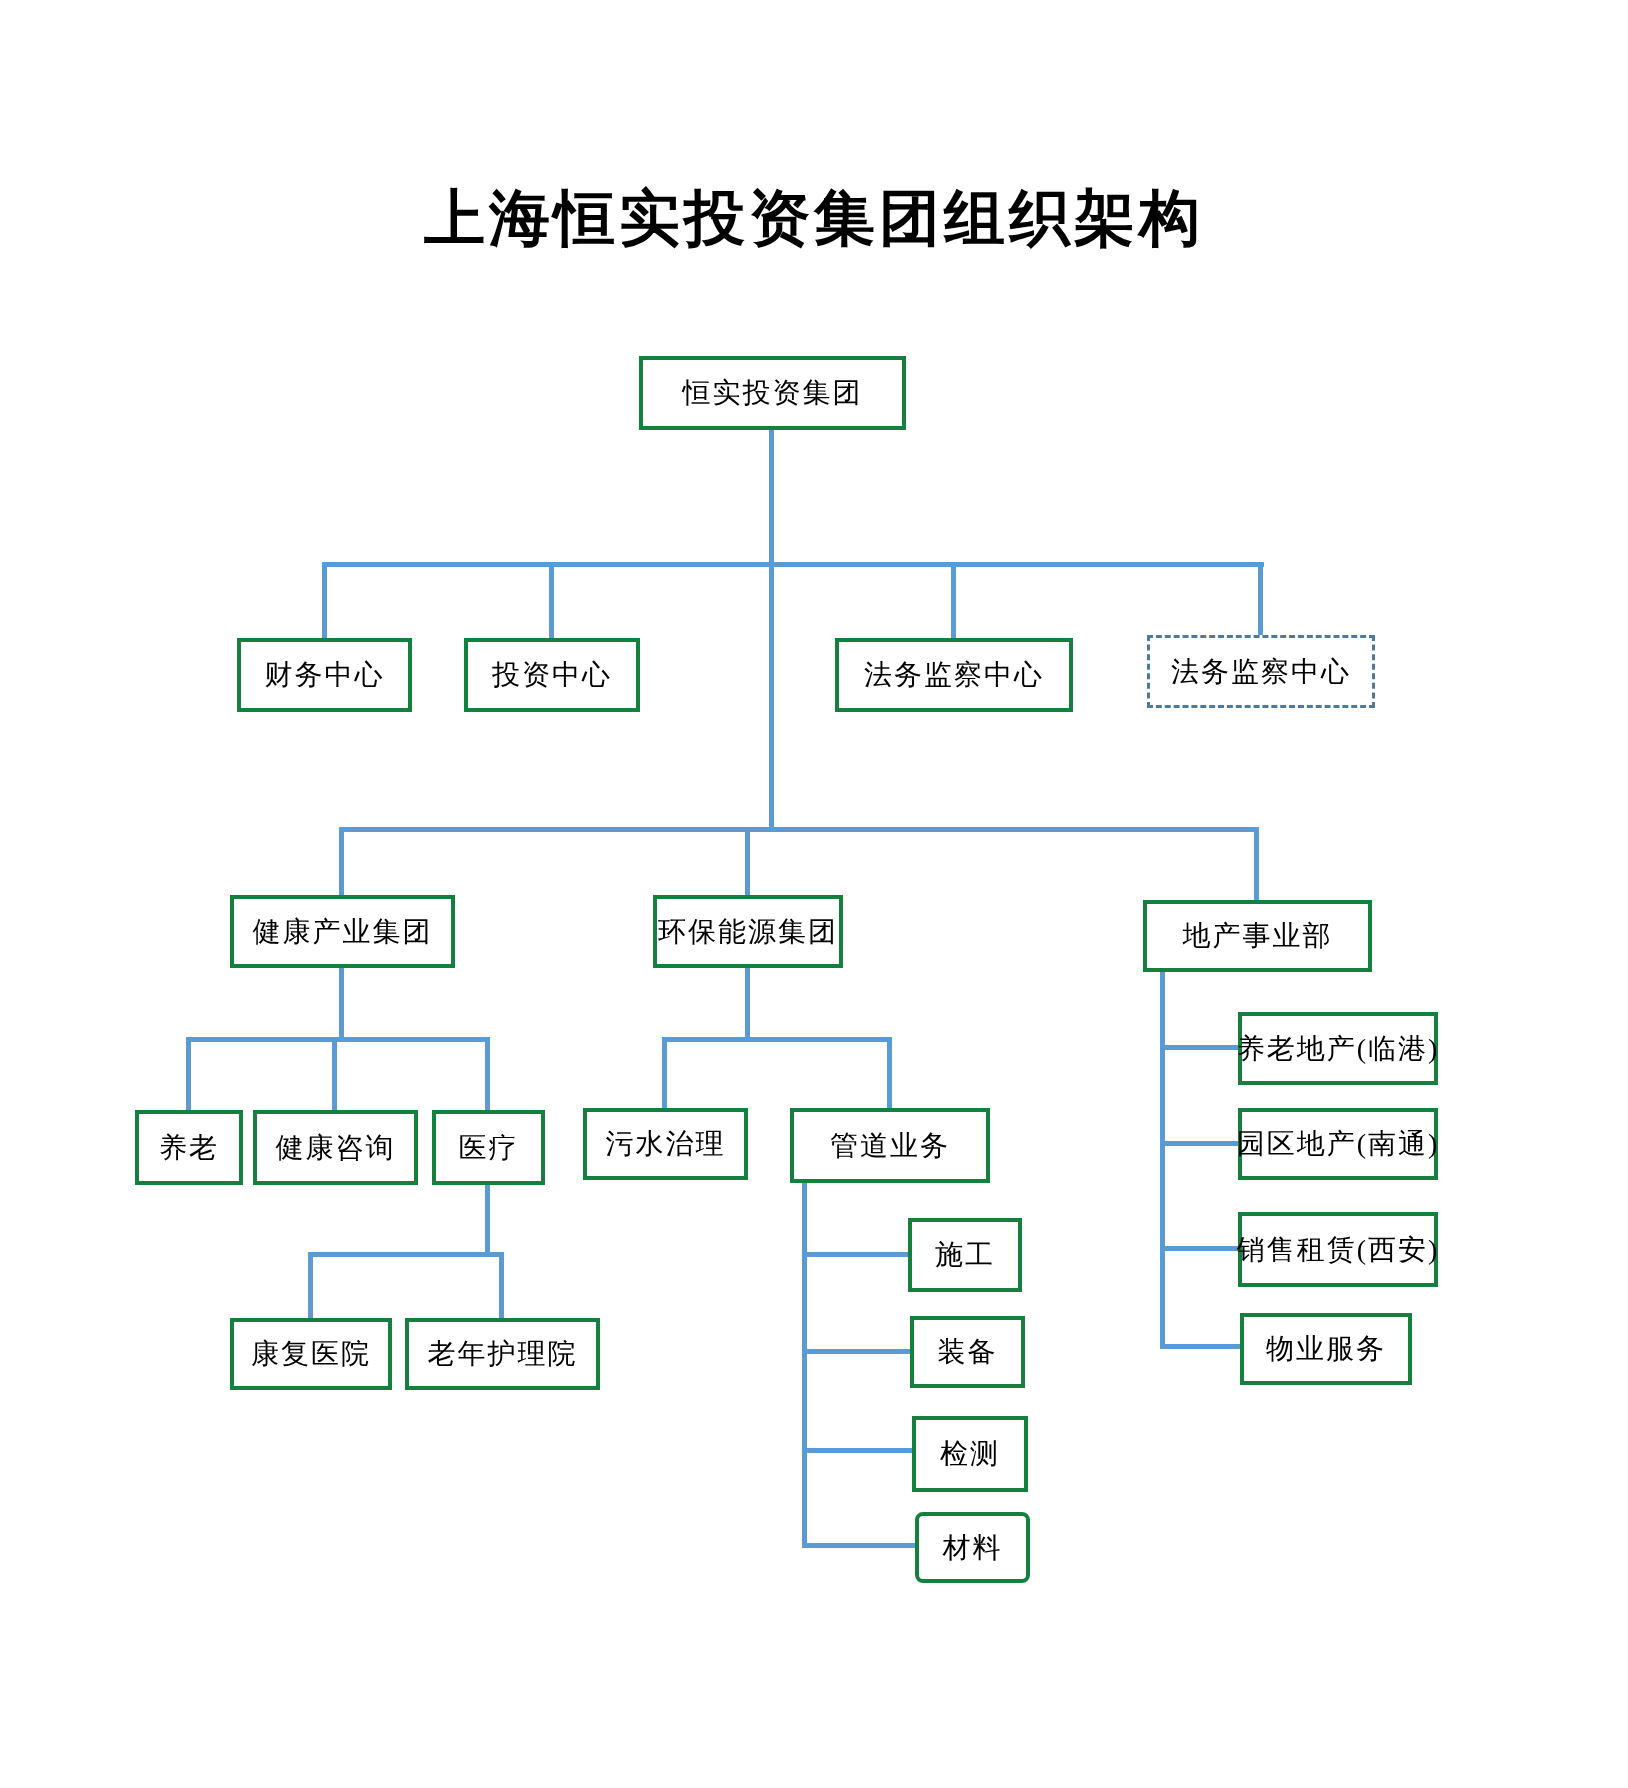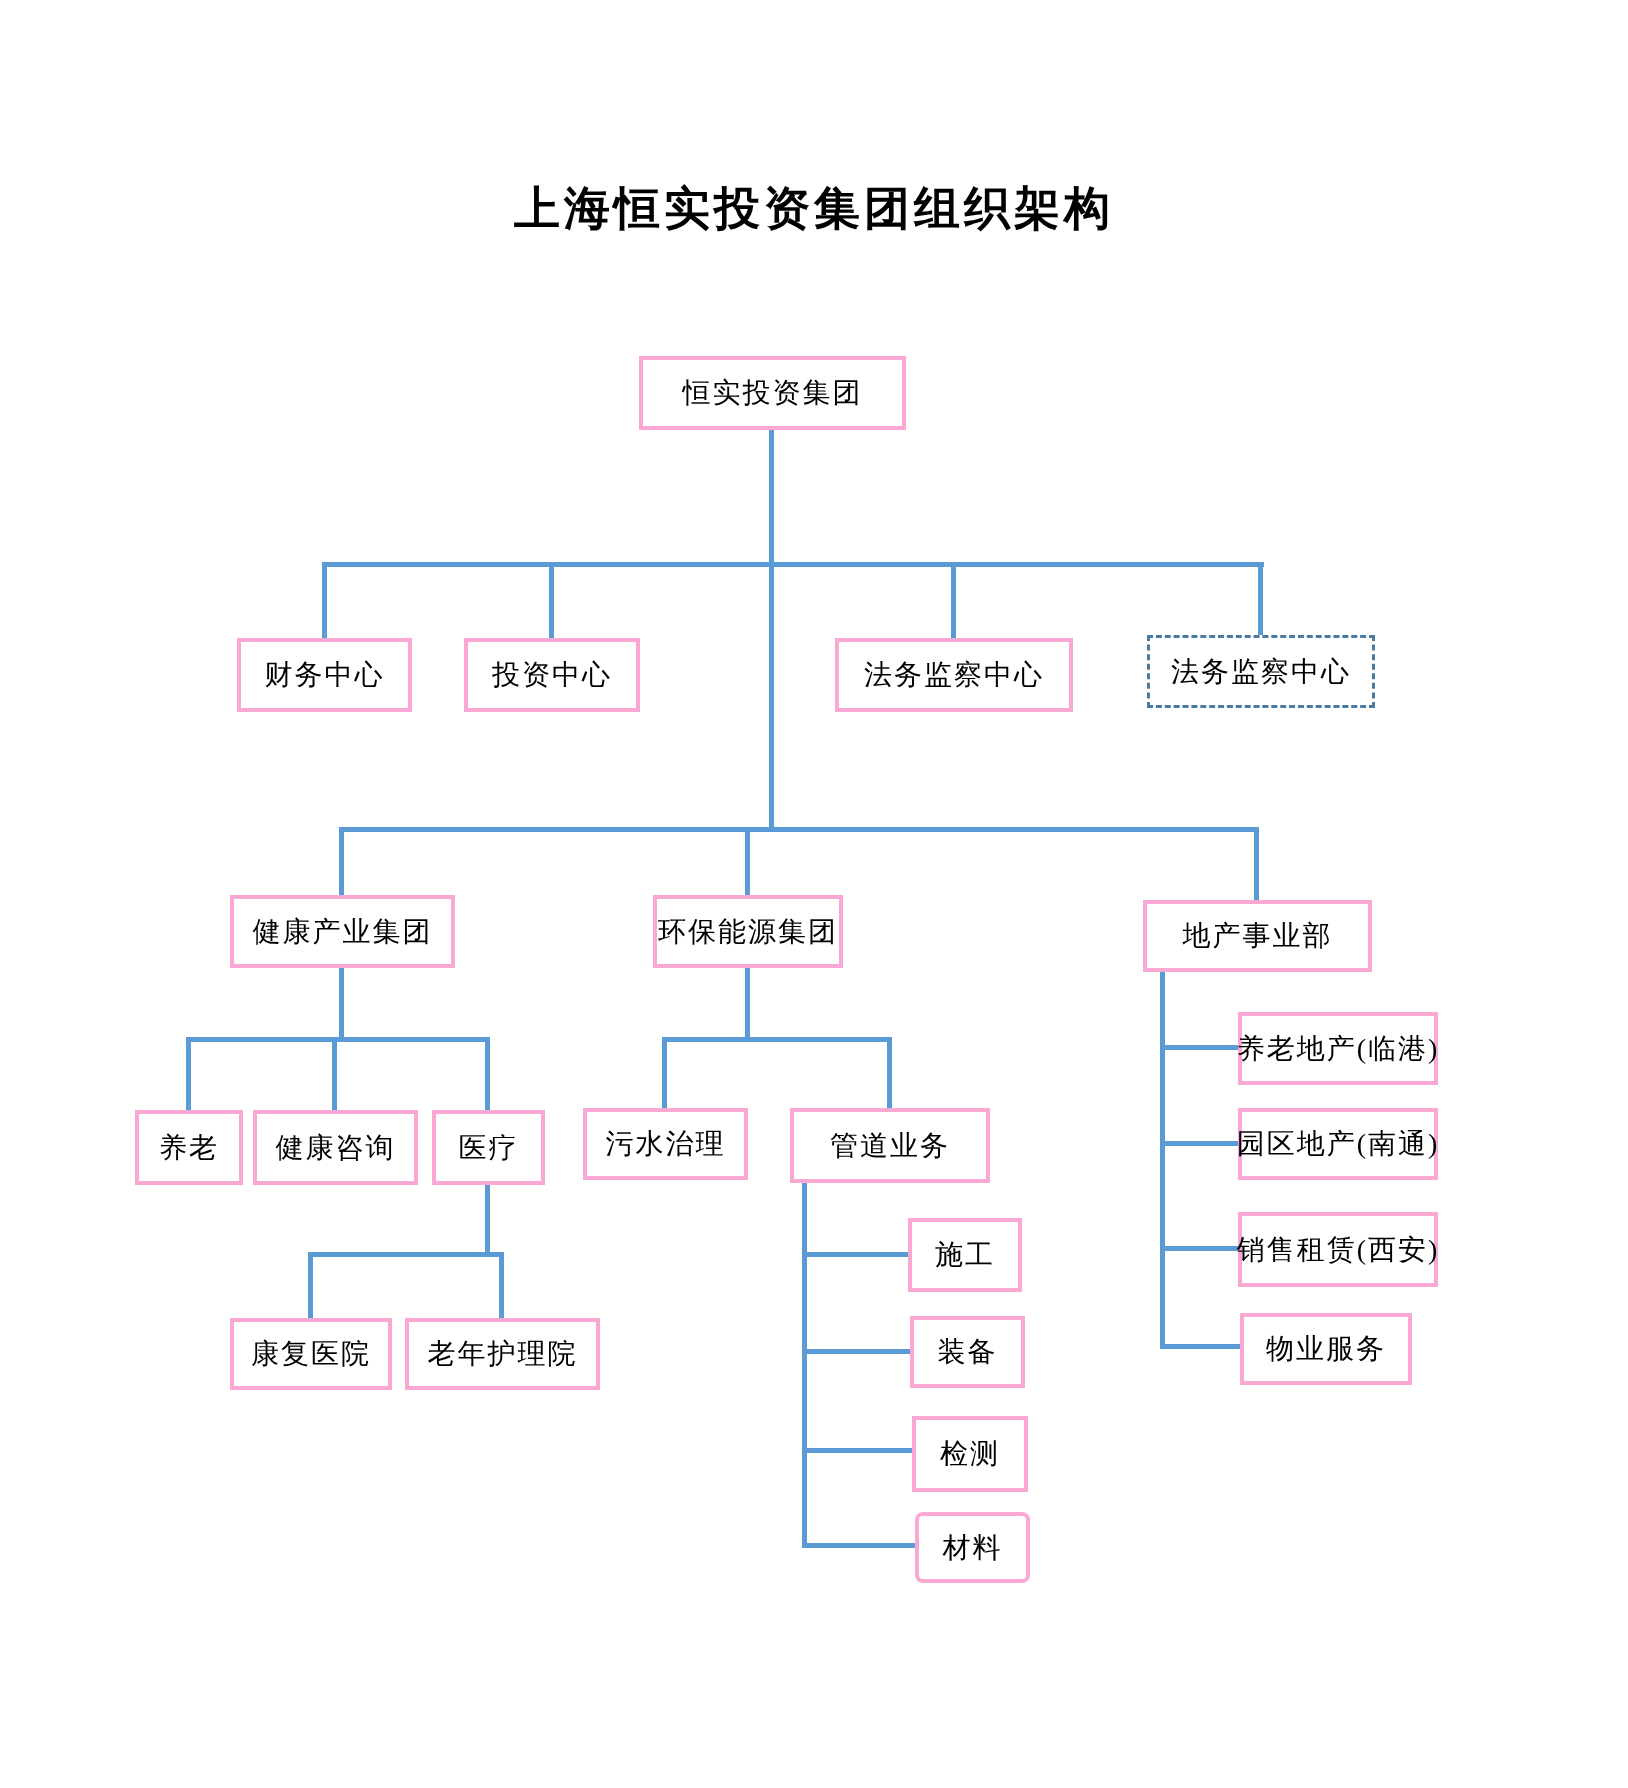--- a/index.html
+++ b/index.html
@@ -2,25 +2,25 @@
 <html><head>
 <meta charset="utf-8">
 <style>
   html,body{margin:0;padding:0;background:#fff;}
   .canvas{
     position:relative;width:1628px;height:1788px;background:#ffffff;margin:0 auto;
     font-family:"Liberation Serif","DejaVu Serif",serif;color:#000;overflow:hidden;
   }
   .title{
     position:absolute;left:0;right:0;top:178px;text-align:center;
-    font-size:46px;font-weight:bold;letter-spacing:4px;
+    font-size:61px;font-weight:bold;letter-spacing:4px;
   }
   .node{
     position:absolute;box-sizing:border-box;background:#fff;
-    border:4px solid #f9a8d4;display:flex;align-items:center;justify-content:center;
+    border:4px solid #15803d;display:flex;align-items:center;justify-content:center;
     font-size:28px;letter-spacing:2px;white-space:nowrap;
   }
   .node.dashed{border:3px dashed #4B7A9E;}
   .hline,.vline{position:absolute;background:#5B9BD5;}
   .hline{height:5px;}
   .vline{width:5px;}
 </style>
 </head>
 <body>
 

